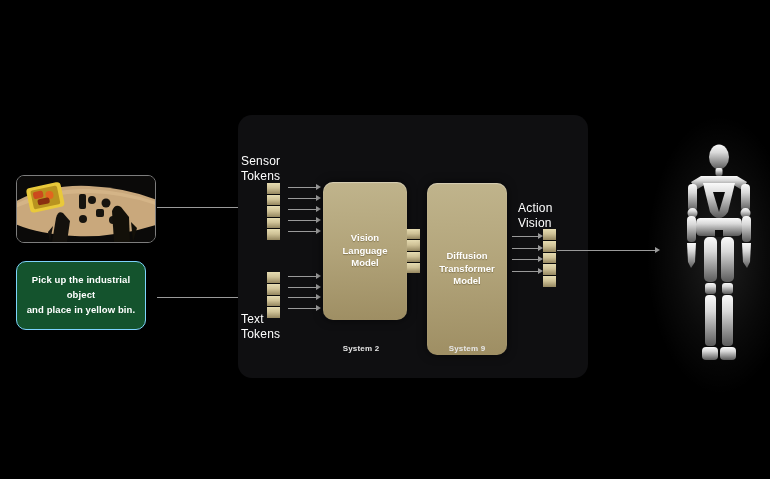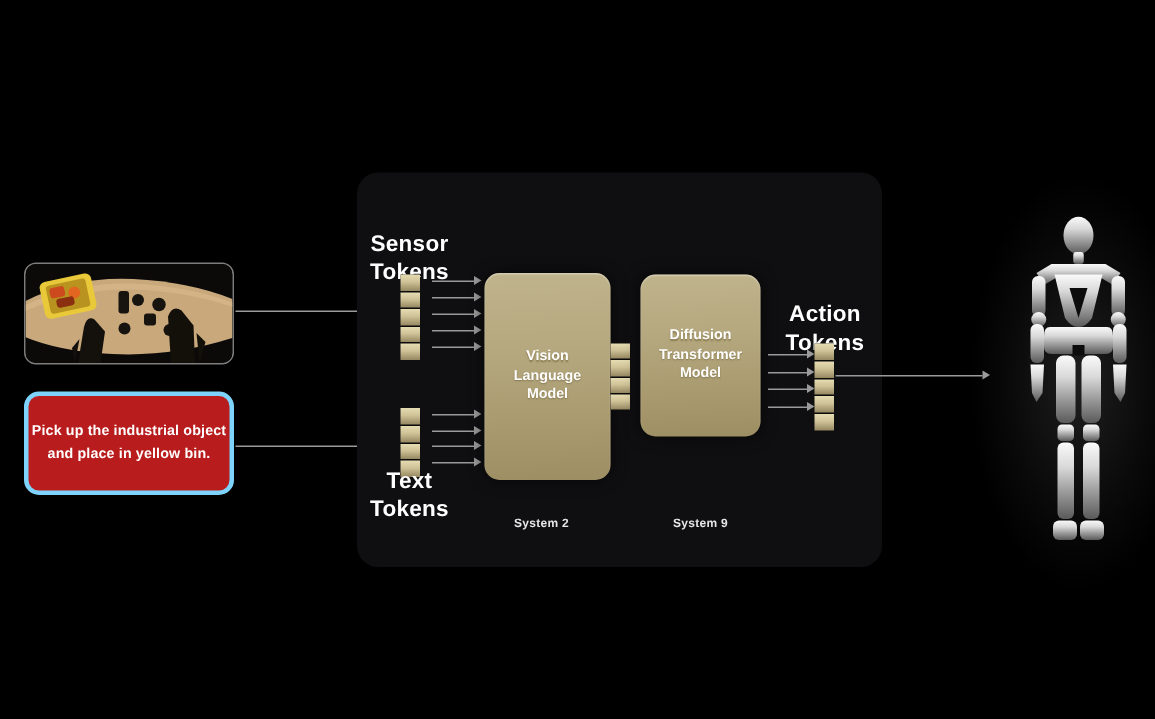--- a/index.html
+++ b/index.html
@@ -8,34 +8,34 @@
   .stage { position:relative; width:770px; height:479px; background:#000; overflow:hidden; }
 
   
   .panel { position:absolute; left:238px; top:115px; width:350px; height:263px;
            background:#0f0f11; border-radius:14px; }
 
   
   .image-card { position:absolute; left:16px; top:175px; width:140px; height:68px;
                 border:1px solid #7d7d7d; border-radius:8px; overflow:hidden; background:#090807; }
   .image-card svg { display:block; }
-  .instruction-card { position:absolute; left:16px; top:261px; width:140px; height:69px;
-                border:3px solid #7dd3fc; border-radius:10px; background:#b91c1c;
+  .instruction-card { position:absolute; left:16px; top:261px; width:130px; height:69px;
+                border:1px solid #7dd3fc; border-radius:10px; background:#14532d;
                 display:flex; align-items:center; justify-content:center; text-align:center;
                 color:#fff; font-size:9.5px; font-weight:700; line-height:1.55;
                 white-space:pre-line; letter-spacing:.1px; }
 
   
   .stack { position:absolute; width:13px; display:flex; flex-direction:column; gap:1px; background:#0a0a0a; }
   .token { flex:1;
            background:linear-gradient(180deg,#e6dcb2 0%, #cfc297 45%, #958760 100%); }
 
   
-  .tok-label { position:absolute; width:64px; text-align:center; color:#fff;
-               font-size:15px; font-weight:700; line-height:1.25; white-space:pre-line;
+  .tok-label { position:absolute; width:64px; color:#fff;
+               font-size:12px; font-weight:400; line-height:1.25; white-space:pre-line;
                letter-spacing:.2px; }
   .sys-label { position:absolute; width:70px; text-align:center; color:#e6e6e6;
                font-size:8px; font-weight:700; letter-spacing:.2px; }
 
   
   .model-box { position:absolute; border-radius:10px;
                background:linear-gradient(178deg,#c0b48c 0%, #b2a47a 48%, #9e8e63 100%);
                box-shadow:inset 0 1px 1px rgba(255,255,255,.35), 0 0 10px rgba(0,0,0,.6);
                display:flex; align-items:center; justify-content:center; text-align:center;
                color:#fff; font-size:9.5px; font-weight:700; line-height:1.3;
@@ -124,26 +124,26 @@
 Language
 Model</div>
 
   <div class="stack" style="left:407px; top:229px; height:44px;">
     <div class="token"></div>
     <div class="token"></div>
     <div class="token"></div>
     <div class="token"></div>
   </div>
 
-  <div class="model-box" style="left:427px; top:183px; width:80px; height:108px;">Diffusion
+  <div class="model-box" style="left:427px; top:183px; width:80px; height:172px;">Diffusion
 Transformer
 Model</div>
 
   <div class="tok-label" style="left:518px; top:201px;">Action
-Tokens</div>
+Vision</div>
   <div class="arrow" style="left:512px; top:236px; width:26px;"></div>
   <div class="arrow" style="left:512px; top:248px; width:26px;"></div>
   <div class="arrow" style="left:512px; top:259px; width:26px;"></div>
   <div class="arrow" style="left:512px; top:271px; width:26px;"></div>
   <div class="stack" style="left:543px; top:229px; height:58px;">
     <div class="token"></div>
     <div class="token"></div>
     <div class="token"></div>
     <div class="token"></div>
     <div class="token"></div>

